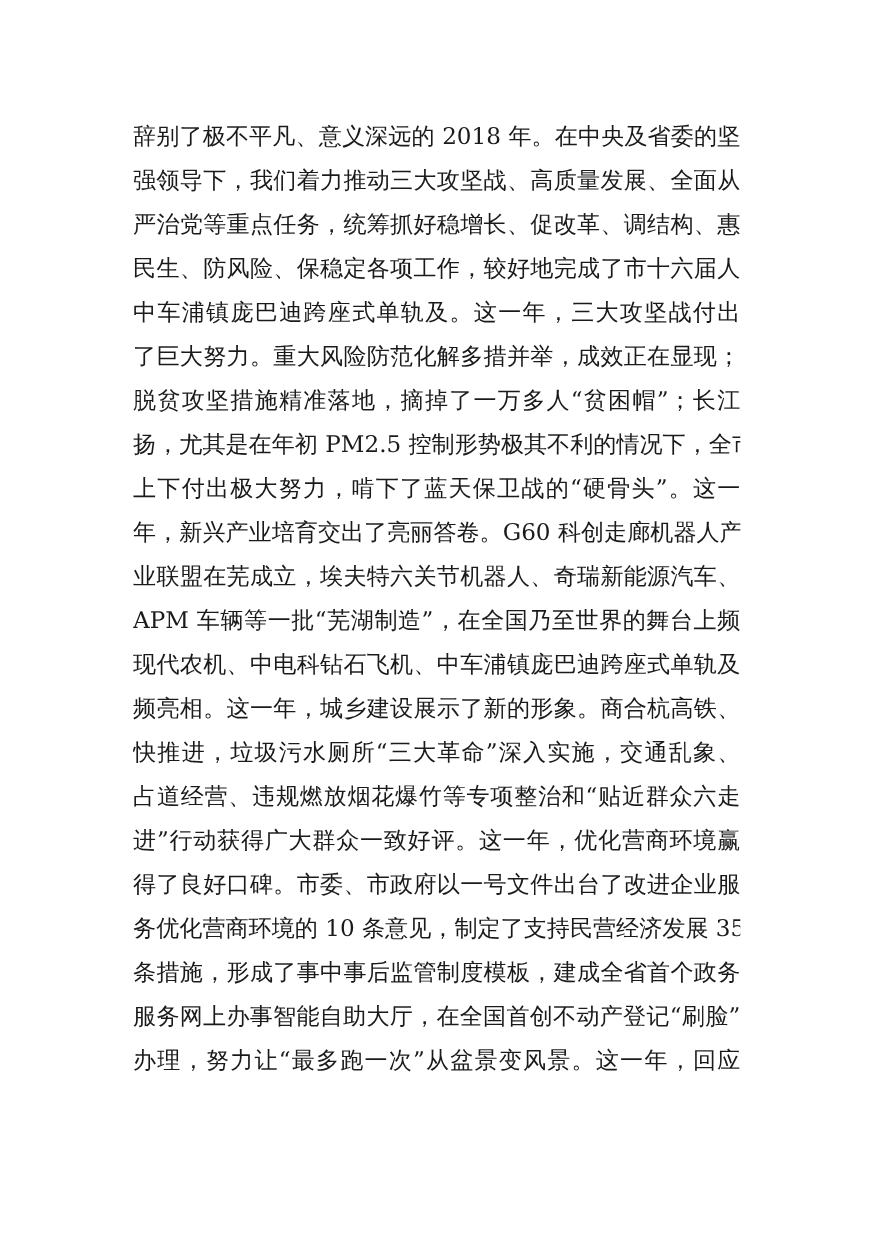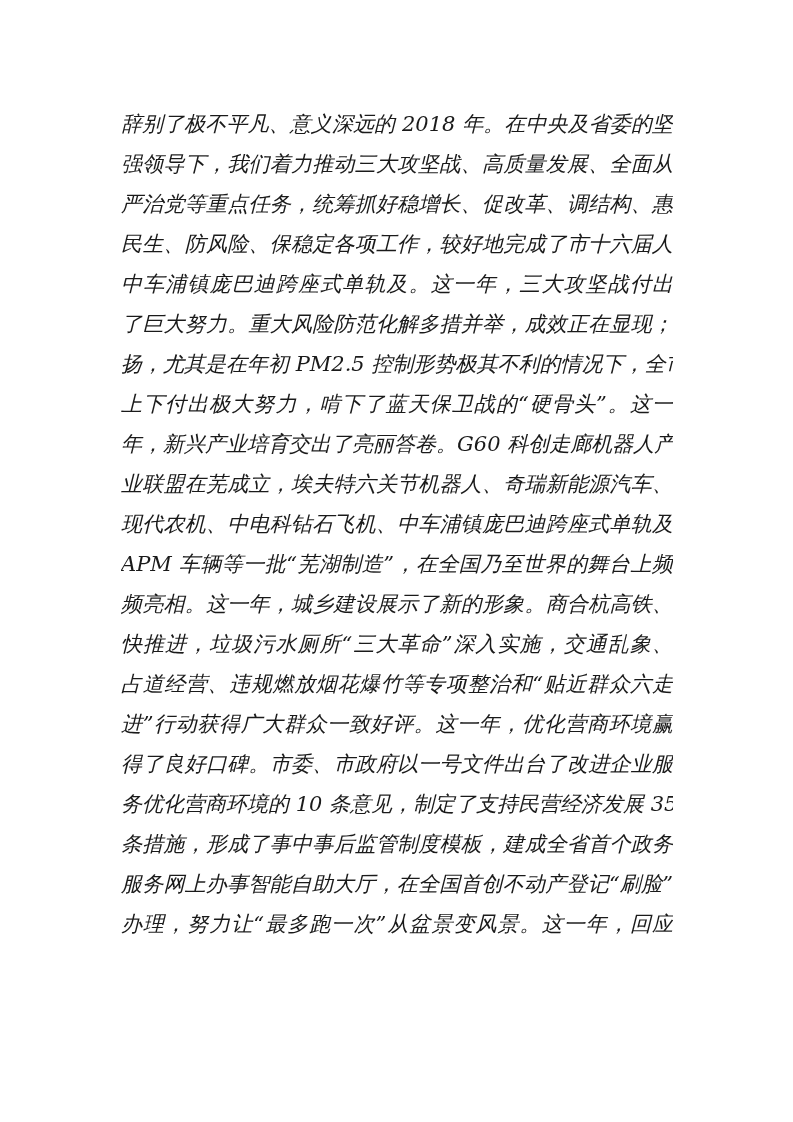--- a/index.html
+++ b/index.html
@@ -1,21 +1,20 @@
 <!DOCTYPE html>
 <html><head>
 <meta charset="utf-8">
 <style>
   html, body { margin: 0; padding: 0; background: #ffffff; }
   body { width: 793px; height: 1122px; position: relative; overflow: hidden; }
   .page {
     position: absolute; left: 121px; top: 104px; width: 552px;
     font-family: "DejaVu Serif", "Liberation Serif", serif;
     color: #1a1a1a;
-    font-style: italic;
   }
   .line {
     display: block;
     height: 40px;
     line-height: 40px;
     font-size: 21px;
     text-align: justify;
     text-align-last: justify;
     white-space: nowrap;
     overflow: hidden;
@@ -25,26 +24,27 @@
 </head>
 <body>
 
 <div class="page">
   <div class="line"><span>辞别了极不平凡、意义深远的 2018 年。在中央及省委的坚</span></div>
   <div class="line"><span>强领导下，我们着力推动三大攻坚战、高质量发展、全面从</span></div>
   <div class="line"><span>严治党等重点任务，统筹抓好稳增长、促改革、调结构、惠</span></div>
   <div class="line"><span>民生、防风险、保稳定各项工作，较好地完成了市十六届人</span></div>
   <div class="line"><span>中车浦镇庞巴迪跨座式单轨及。这一年，三大攻坚战付出</span></div>
   <div class="line"><span>了巨大努力。重大风险防范化解多措并举，成效正在显现；</span></div>
+  <div class="line"><span>脱贫攻坚措施精准落地，摘掉了一万多人“贫困帽”；长江</span></div>
   <div class="line"><span>扬，尤其是在年初 PM2.5 控制形势极其不利的情况下，全市</span></div>
   <div class="line"><span>上下付出极大努力，啃下了蓝天保卫战的“硬骨头”。这一</span></div>
   <div class="line"><span>年，新兴产业培育交出了亮丽答卷。G60 科创走廊机器人产</span></div>
   <div class="line"><span>业联盟在芜成立，埃夫特六关节机器人、奇瑞新能源汽车、</span></div>
+  <div class="line"><span>APM 车辆等一批“芜湖制造”，在全国乃至世界的舞台上频</span></div>
   <div class="line"><span>现代农机、中电科钻石飞机、中车浦镇庞巴迪跨座式单轨及</span></div>
-  <div class="line"><span>APM 车辆等一批“芜湖制造”，在全国乃至世界的舞台上频</span></div>
   <div class="line"><span>频亮相。这一年，城乡建设展示了新的形象。商合杭高铁、</span></div>
   <div class="line"><span>快推进，垃圾污水厕所“三大革命”深入实施，交通乱象、</span></div>
   <div class="line"><span>占道经营、违规燃放烟花爆竹等专项整治和“贴近群众六走</span></div>
   <div class="line"><span>进”行动获得广大群众一致好评。这一年，优化营商环境赢</span></div>
   <div class="line"><span>得了良好口碑。市委、市政府以一号文件出台了改进企业服</span></div>
   <div class="line"><span>务优化营商环境的 10 条意见，制定了支持民营经济发展 35</span></div>
   <div class="line"><span>条措施，形成了事中事后监管制度模板，建成全省首个政务</span></div>
   <div class="line"><span>服务网上办事智能自助大厅，在全国首创不动产登记“刷脸”</span></div>
   <div class="line"><span>办理，努力让“最多跑一次”从盆景变风景。这一年，回应</span></div>
 </div>

